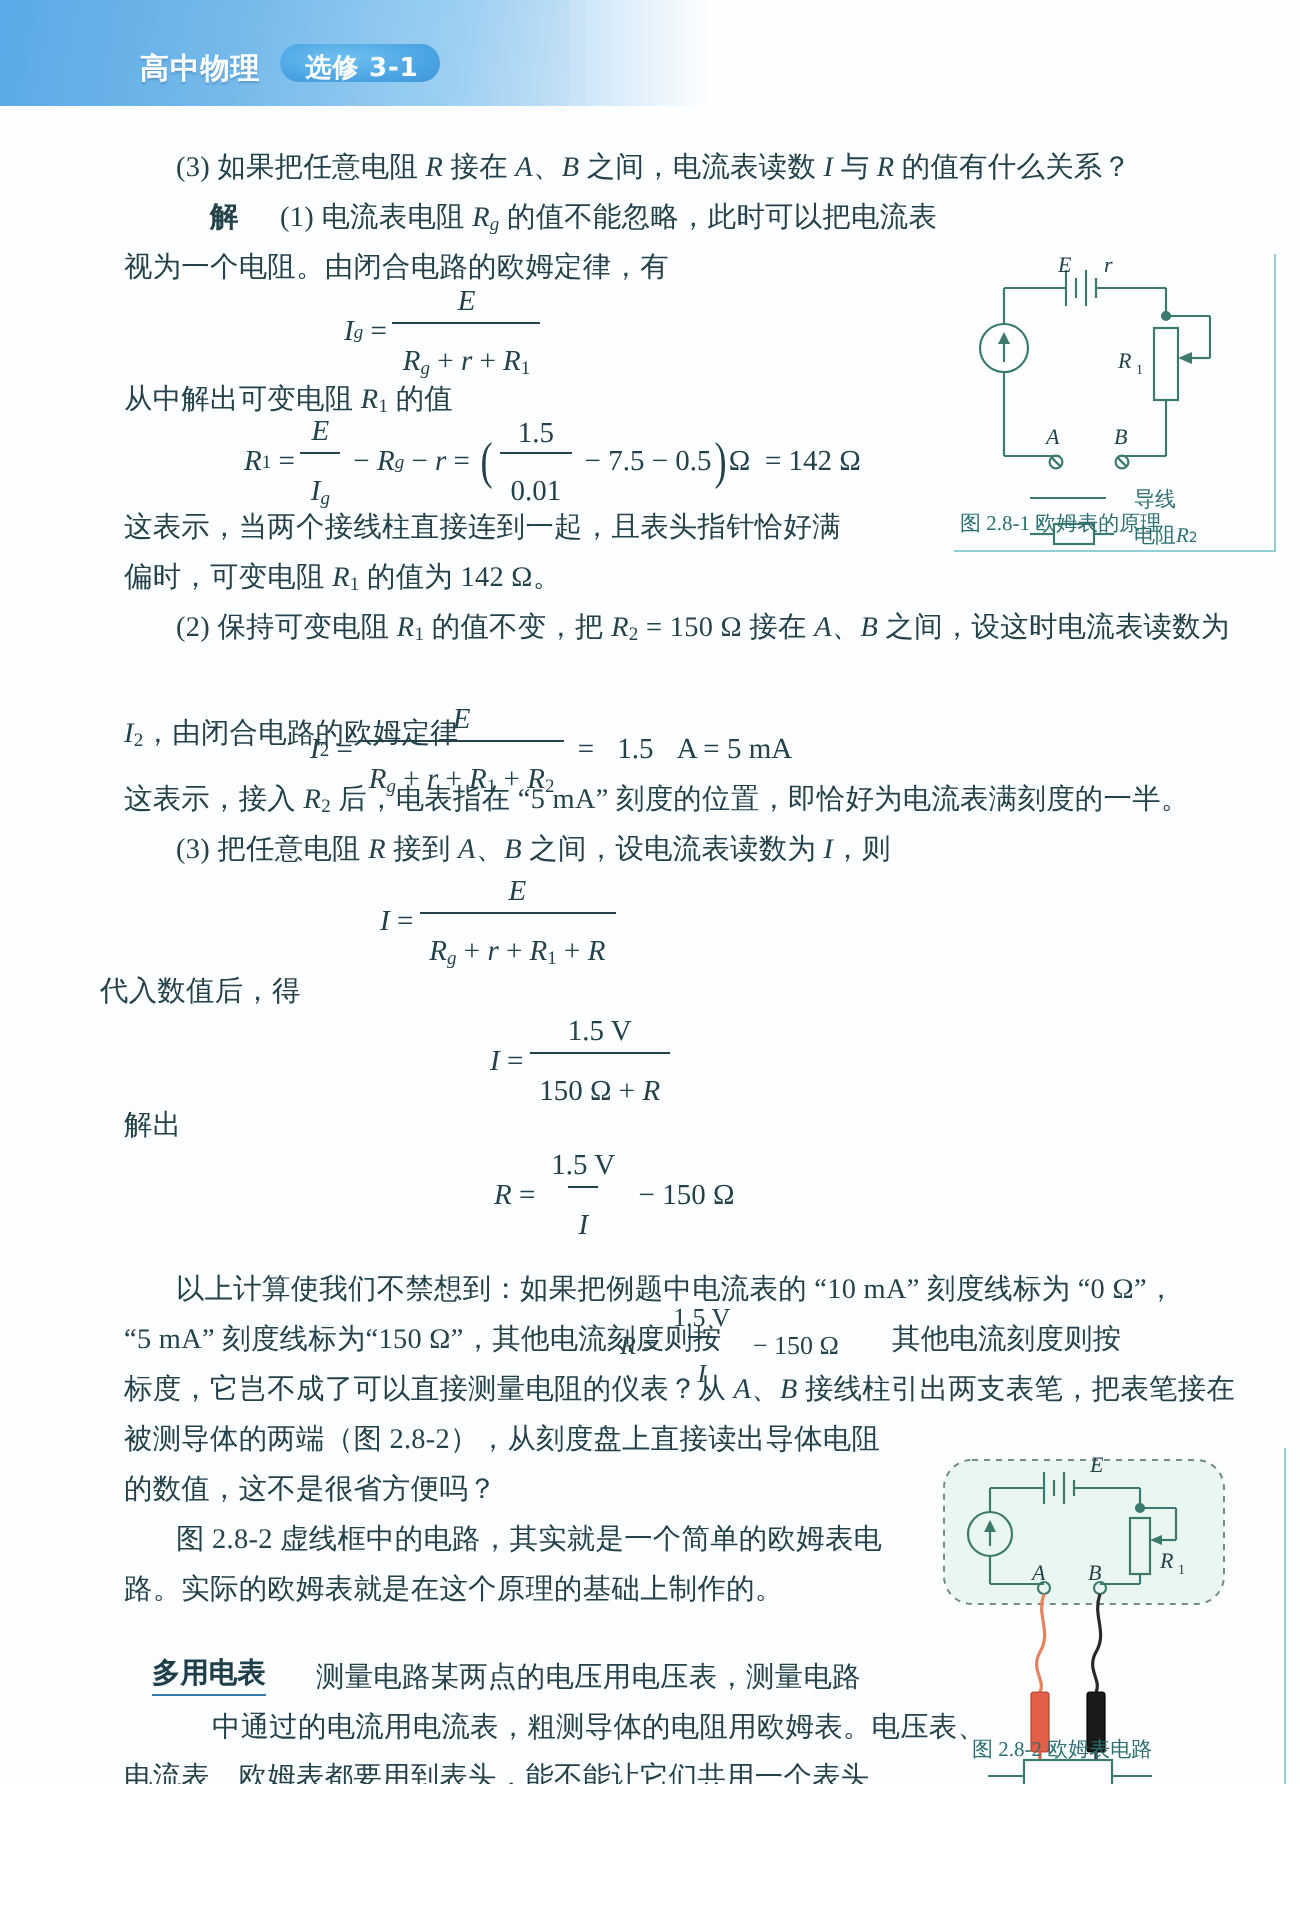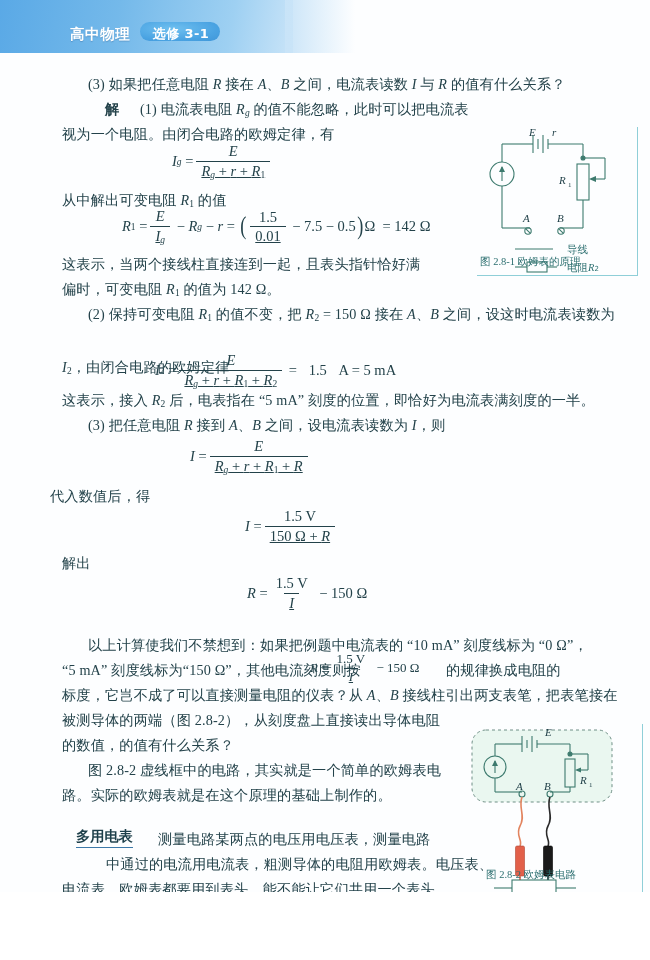--- a/index.html
+++ b/index.html
@@ -81,21 +81,21 @@
     align-items: center;
   }
   .frac {
     display: inline-flex;
     flex-direction: column;
     align-items: center;
     vertical-align: middle;
     margin: 0 3px;
   }
   .frac .num { padding: 0 5px 1px 5px; line-height: 1.15; }
-  .frac .den { padding: 1px 5px 0 5px; line-height: 1.15; border-top: 1.1px solid #23424a; text-decoration: underline; }
+  .frac .den { padding: 11px 5px 0 5px; line-height: 1.15; border-top: 1.1px solid #23424a; }
   .paren {
     font-size: 26px;
     font-weight: 300;
     line-height: 0.8;
     display: inline-block;
     transform: scaleX(0.7);
   }
 
   
   .fig1 {
@@ -274,27 +274,27 @@
   <div class="txt" style="left:62px; top:658px;">“5 mA” 刻度线标为“150 Ω”，其他电流刻度则按</div>
 
   <div class="math" style="left:310px; top:652px; font-size:13px;">
     <span class="ital">R</span>&nbsp;=
     <span class="frac">
       <span class="num">1.5 V</span>
       <span class="den ital">I</span>
     </span>
     &nbsp;− 150 Ω
   </div>
-  <div class="txt" style="left:446px; top:658px;">的规律换成电阻的</div>
+  <div class="txt" style="left:446px; top:658px;">其他电流刻度则按</div>
 
   <div class="txt" style="left:62px; top:683px;">
     标度，它岂不成了可以直接测量电阻的仪表？从 <i>A</i>、<i>B</i> 接线柱引出两支表笔，把表笔接在
   </div>
   <div class="txt" style="left:62px; top:708px;">被测导体的两端（图 2.8-2），从刻度盘上直接读出导体电阻</div>
-  <div class="txt" style="left:62px; top:733px;">的数值，的值有什么关系？</div>
+  <div class="txt" style="left:62px; top:733px;">的数值，这不是很省方便吗？</div>
 
   <div class="txt" style="left:88px; top:758px;">图 2.8-2 虚线框中的电路，其实就是一个简单的欧姆表电</div>
   <div class="txt" style="left:62px; top:783px;">路。实际的欧姆表就是在这个原理的基础上制作的。</div>
 
   <div class="keyword" style="left:76px; top:827px;">多用电表</div>
   <div class="txt" style="left:158px; top:827px;">测量电路某两点的电压用电压表，测量电路</div>
   <div class="txt" style="left:62px; top:852px;margin-left:44px;">中通过的电流用电流表，粗测导体的电阻用欧姆表。电压表、</div>
   <div class="txt" style="left:62px; top:877px;">电流表、欧姆表都要用到表头，能不能让它们共用一个表头</div>
   <div class="txt" style="left:62px; top:902px;">欧姆表都要用到表头？</div>
 

